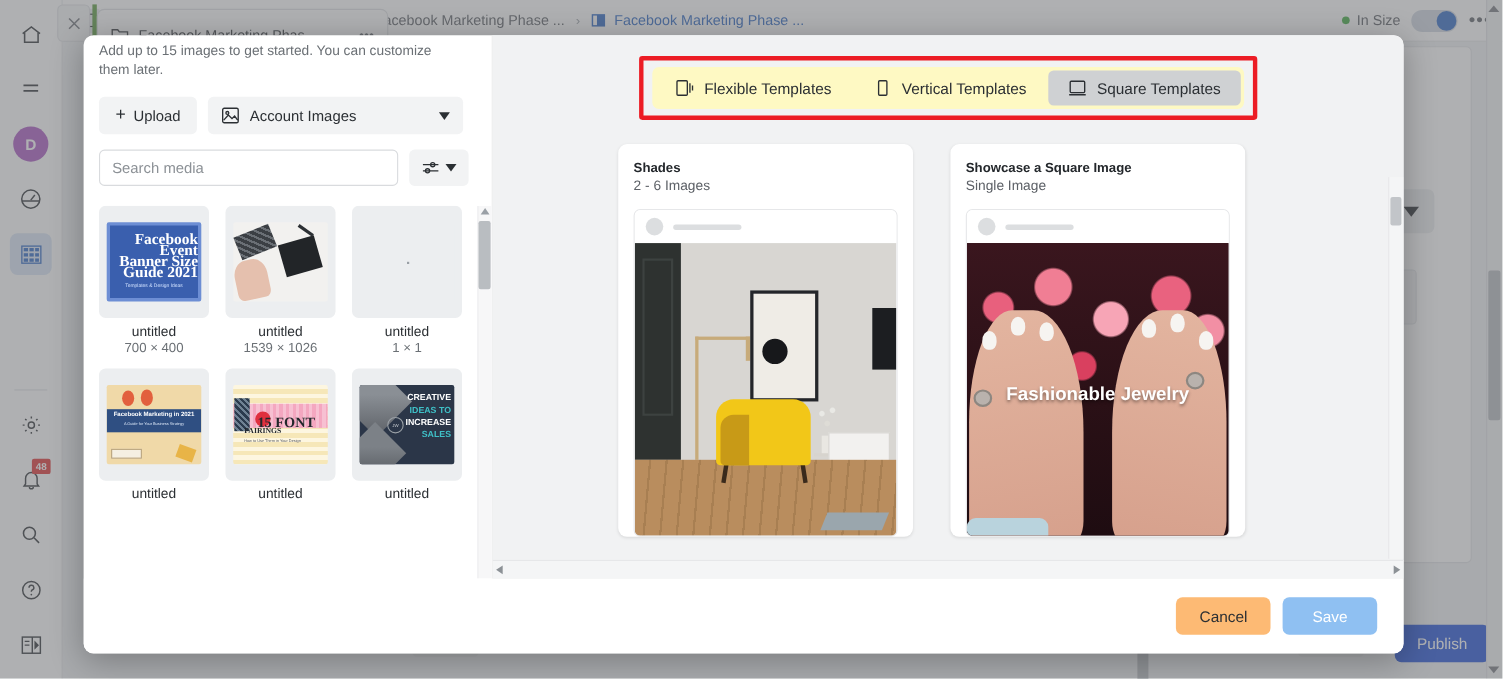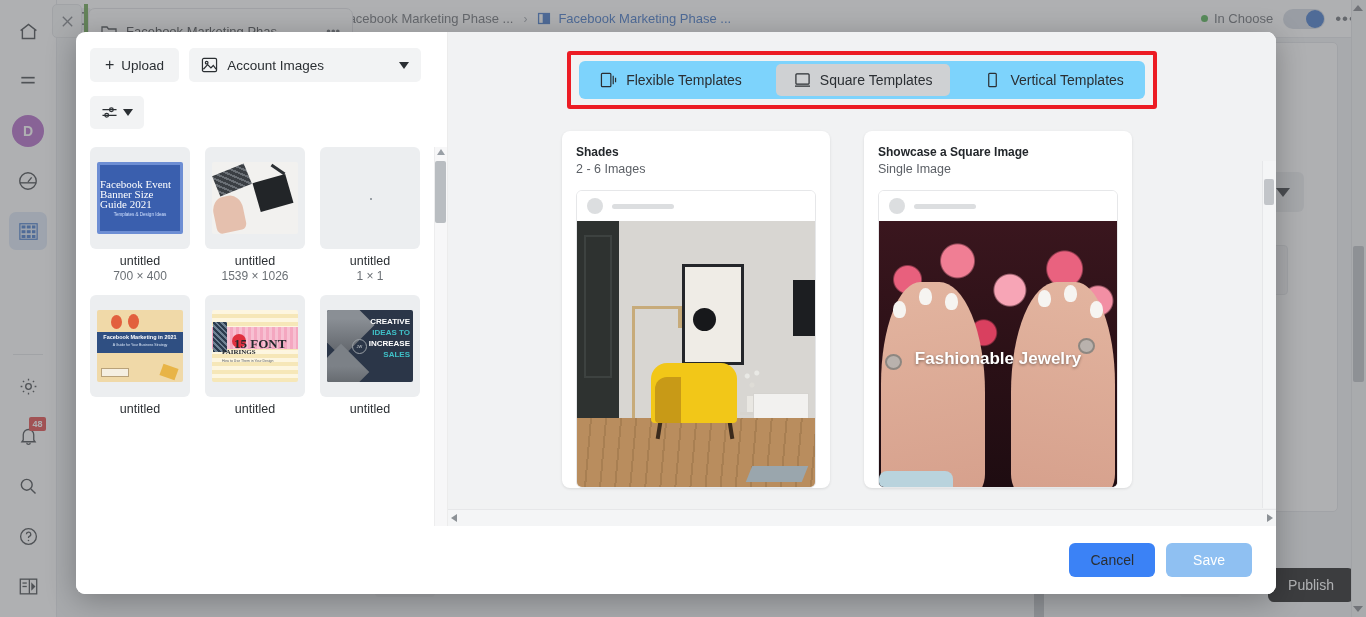--- a/index.html
+++ b/index.html
@@ -88,21 +88,21 @@
     display: flex; align-items: center; justify-content: center;
   }
   .bg-small-chip {
     position: absolute; right: 78px; top: 245px; width: 48px; height: 50px;
     background: #f1f2f4; border: 1px solid #e2e4e7; border-radius: 4px;
     font-size: 8px; color: #55595e; display: flex;
     align-items: center; justify-content: center;
   }
   .bg-publish {
     position: absolute; right: 12px; bottom: 15px;
-    background: #000000; color: #ffffff; font-size: 14px;
+    background: #1d4ed8; color: #ffffff; font-size: 14px;
     padding: 9px 20px; border-radius: 6px;
   }
   .bg-grey-btn {
     position: absolute; left: 375px; bottom: 20px; width: 60px; height: 24px;
     background: #e6e8ea; border-radius: 4px;
   }
   .bg-grey-btn2 {
     position: absolute; left: 1180px; bottom: 20px; width: 60px; height: 24px;
     background: #e6e8ea; border-radius: 4px;
   }
@@ -238,21 +238,21 @@
   
   .right-panel {
     flex: 1; background: #f1f2f3; display: flex; flex-direction: column;
     min-width: 0; position: relative;
   }
   .tabs-wrap {
     margin: 19px auto 0; position: relative;
     border: 4px solid #ec1c24; border-radius: 3px; padding: 6px 8px;
   }
   .tabs {
-    display: flex; background: #7dd3fc; border-radius: 6px; padding: 3px; gap: 16px;
+    display: flex; background: #fef9c3; border-radius: 6px; padding: 3px; gap: 2px;
   }
   .tab {
     display: flex; align-items: center; gap: 9px;
     padding: 8px 18px; border-radius: 5px;
     font-size: 14px; color: #2b2f33; white-space: nowrap;
   }
   .tab.active { background: #cfd1d3; }
   .tpl-scroll {
     flex: 1; display: flex; gap: 34px; padding: 22px 0 0 114px;
     overflow: hidden; min-height: 0; position: relative;
@@ -380,33 +380,33 @@
   }
   .hs-arrow-l { width: 0; height: 0; border-top: 4px solid transparent; border-bottom: 4px solid transparent; border-right: 6px solid #8c9196; }
   .hs-arrow-r { width: 0; height: 0; border-top: 4px solid transparent; border-bottom: 4px solid transparent; border-left: 6px solid #8c9196; }
 
   .modal-foot {
     height: 68px; flex: 0 0 auto; display: flex; align-items: center;
     justify-content: flex-end; gap: 11px; padding: 0 24px;
     background: #ffffff;
   }
   .btn-cancel {
-    background: #3b82f6; color: #2b2f33; font-size: 14px;
+    background: #fdba74; color: #2b2f33; font-size: 14px;
     padding: 9px 21px; border-radius: 6px;
   }
   .btn-save {
     background: #8fc0f2; color: #ffffff; font-size: 14px;
     padding: 9px 27px; border-radius: 6px;
   }
 
   
   .th-img { width: 86px; height: 72px; border-radius: 2px; overflow: hidden; position: relative; }
   .th-fb-event { background: #3a5fae; display: flex; flex-direction: column;
     align-items: center; justify-content: center; border: 3px solid #6d8ed4; }
-  .th-fb-event .l1 { color: #fff; font-size: 11px; font-weight: normal; line-height: 10px; text-align: left;
+  .th-fb-event .l1 { color: #fff; font-size: 14px; font-weight: bold; line-height: 10px; text-align: right;
     font-family: "Liberation Serif", serif; }
   .th-fb-event .l2 { color: #cfe0ff; font-size: 4.5px; margin-top: 3px; text-align: center; }
   .th-desk { background: #f2f1ef; }
   .th-desk .kb { position: absolute; left: 3px; top: 7px; width: 34px; height: 22px;
     background: repeating-linear-gradient(45deg, #3b3f44 0 3px, #6a6f75 3px 5px); transform: rotate(-22deg); }
   .th-desk .hd { position: absolute; left: 2px; bottom: 2px; width: 30px; height: 36px;
     background: #e5c0ae; border-radius: 40% 40% 18% 18%; transform: rotate(-12deg); }
   .th-desk .nb { position: absolute; right: 8px; top: 16px; width: 34px; height: 30px;
     background: #222528; transform: rotate(-16deg); }
   .th-desk .pn { position: absolute; right: 12px; top: 6px; width: 16px; height: 3px;
@@ -555,21 +555,21 @@
       <div class="crumb current">
         <svg width="14" height="13" viewBox="0 0 16 15">
           <rect x="1" y="1" width="14" height="13" fill="#2a66c4"></rect>
           <rect x="2.5" y="2.5" width="4" height="10" fill="#ffffff"></rect>
         </svg>
         <span>Facebook Marketing Phase ...</span>
       </div>
       <div style="flex:1"></div>
       <div class="crumb" style="gap:6px">
         <span class="status-dot"></span>
-        <span>In Choose</span>
+        <span>In Size</span>
       </div>
       <div class="toggle-pill">
         <span class="toggle-knob"></span>
       </div>
       <div class="dots-btn">•••</div>
     </div>
 
     <div class="bg-close-sq">
       <svg width="15" height="15" viewBox="0 0 16 16" stroke="#6b7075" stroke-width="1.4">
         <line x1="3" y1="3" x2="13" y2="13"></line>
@@ -604,38 +604,40 @@
   </div>
 
   <div class="dim"></div>
 
   <div class="modal">
 
 
     <div class="modal-body">
 
       <div class="left-panel">
+        <div class="sec-desc">Add up to 15 images to get started. You can customize them later.</div>
 
         <div class="ctl-row">
           <div class="btn-upload">
             <span style="font-size:16px;color:#2b2f33">+</span>
             <span>Upload</span>
           </div>
           <div class="btn-dropdown">
             <svg width="17" height="16" viewBox="0 0 18 17" fill="none" stroke="#2b2f33" stroke-width="1.3">
               <rect x="1.5" y="1.5" width="15" height="14" rx="1.5"></rect>
               <circle cx="6" cy="6" r="1.4"></circle>
               <path d="M2.5 13l4.5-5 3.5 3.5 2.5-2.5 3 4"></path>
             </svg>
             <span>Account Images</span>
             <span class="dd-caret"></span>
           </div>
         </div>
 
         <div class="search-row">
+          <input class="search-input" type="text" placeholder="Search media" style="">
           <div class="filter-btn">
             <svg width="17" height="15" viewBox="0 0 18 16" fill="none" stroke="#2b2f33" stroke-width="1.3">
               <line x1="1.5" y1="5" x2="16.5" y2="5"></line>
                 <line x1="1.5" y1="11" x2="16.5" y2="11"></line>
               <circle cx="11" cy="5" r="2"></circle>
                 <circle cx="6" cy="11" r="2"></circle>
             </svg>
             <span style="width:0;height:0;border-left:5px solid transparent;border-right:5px solid transparent;border-top:7px solid #2b2f33"></span>
           </div>
         </div>
@@ -734,32 +736,32 @@
         <div class="tabs-wrap">
           <div class="tabs">
             <div class="tab">
               <svg width="17" height="16" viewBox="0 0 18 17" fill="none" stroke="#2b2f33" stroke-width="1.3">
                 <rect x="1.5" y="1.5" width="10" height="14" rx="1"></rect>
                 <line x1="14" y1="4" x2="14" y2="13"></line>
                   <line x1="16.5" y1="6" x2="16.5" y2="11"></line>
               </svg>
               <span>Flexible Templates</span>
             </div>
+            <div class="tab">
+              <svg width="17" height="16" viewBox="0 0 18 17" fill="none" stroke="#2b2f33" stroke-width="1.3">
+                <rect x="5" y="1.5" width="8" height="14" rx="1"></rect>
+              </svg>
+              <span>Vertical Templates</span>
+            </div>
             <div class="tab active">
               <svg width="17" height="16" viewBox="0 0 18 17" fill="none" stroke="#2b2f33" stroke-width="1.3">
                 <rect x="2" y="2" width="14" height="11" rx="1"></rect>
                 <line x1="1" y1="15" x2="17" y2="15"></line>
               </svg>
               <span>Square Templates</span>
-            </div>
-            <div class="tab">
-              <svg width="17" height="16" viewBox="0 0 18 17" fill="none" stroke="#2b2f33" stroke-width="1.3">
-                <rect x="5" y="1.5" width="8" height="14" rx="1"></rect>
-              </svg>
-              <span>Vertical Templates</span>
             </div>
           </div>
         </div>
 
         <div class="tpl-scroll">
 
           <div class="tpl-card">
             <div class="tpl-name">Shades</div>
             <div class="tpl-sub">2 - 6 Images</div>
             <div class="tpl-preview">

